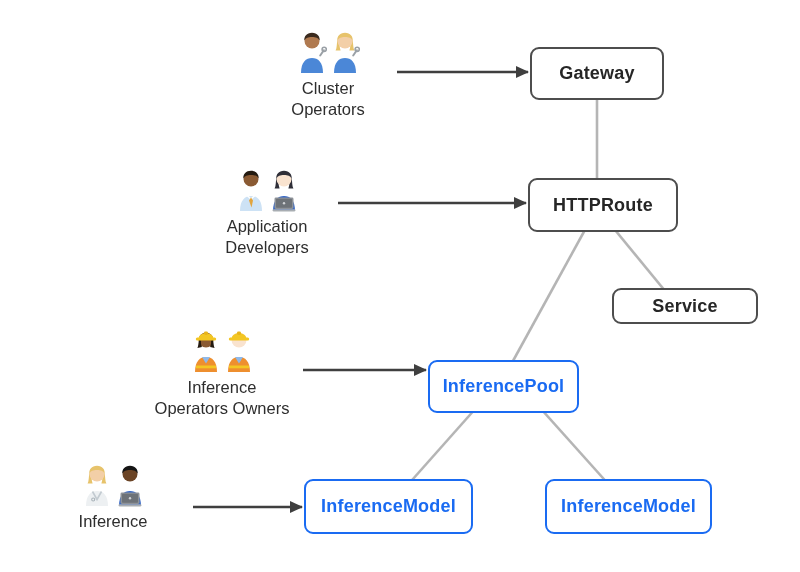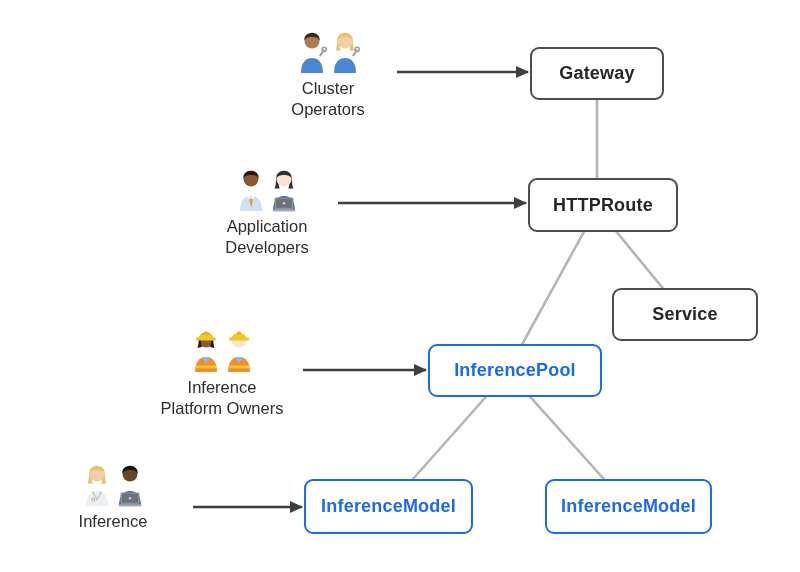--- a/index.html
+++ b/index.html
@@ -58,25 +58,25 @@
   </svg>
 
   <div class="node dark" style="left:530px;top:47px;width:134px;height:53px">
     <span>Gateway</span>
   </div>
 
   <div class="node dark" style="left:528px;top:178px;width:150px;height:54px">
     <span>HTTPRoute</span>
   </div>
 
-  <div class="node dark" style="left:612px;top:288px;width:146px;height:53px">
+  <div class="node dark" style="left:612px;top:288px;width:146px;height:36px">
     <span>Service</span>
   </div>
 
-  <div class="node blue" style="left:428px;top:344px;width:174px;height:53px">
+  <div class="node blue" style="left:428px;top:360px;width:151px;height:53px">
     <span>InferencePool</span>
   </div>
 
   <div class="node blue" style="left:304px;top:479px;width:169px;height:55px">
     <span>InferenceModel</span>
   </div>
 
   <div class="node blue" style="left:545px;top:479px;width:167px;height:55px">
     <span>InferenceModel</span>
   </div>
@@ -151,21 +151,21 @@
           <path d="M7.8 11.2 C7.8 4.6 22.2 4.6 22.2 11.2 Z" fill="#f3c623"></path>
           <rect x="4.8" y="10.6" width="20.4" height="3" rx="1.5" fill="#f3c623"></rect>
           <rect x="13" y="4.6" width="4" height="3.4" rx="1.4" fill="#e8b41a"></rect>
           <path d="M4 45 C4 34 9 30 15 30 C21 30 26 34 26 45 Z" fill="#ee8f2f"></path>
           <rect x="5" y="38.5" width="20" height="2.8" fill="#f3c623"></rect>
           <path d="M11 30 L15 36.5 L19 30 Z" fill="#8fb9e9"></path>
         </svg>
       </div>
     <div class="actor-label">
       <span>Inference</span><br>
-      <span>Platform Owners</span>
+      <span>Operators Owners</span>
     </div>
   </div>
 
   <div class="actor" style="left:38px;top:461px;width:150px">
     <div class="persons">
         <svg width="30" height="46" viewBox="0 0 30 46">
           <path d="M7.4 12 C6.6 16.5 7 20 5.6 22.5 L10.6 22.5 C9.4 19 9.4 15 9.8 12.5 Z" fill="#e7c36b"></path>
           <path d="M22.6 12 C23.4 16.5 23 20 24.4 22.5 L19.4 22.5 C20.6 19 20.6 15 20.2 12.5 Z" fill="#e7c36b"></path>
           <circle cx="15" cy="13" r="7.5" fill="#f3cfa7"></circle>
           <path d="M15 4.8 C9.6 4.8 7 8.6 7.3 12.6 C9 9.6 11 8.9 15 8.9 C19 8.9 21 9.6 22.7 12.6 C23 8.6 20.4 4.8 15 4.8 Z" fill="#e7c36b"></path>

